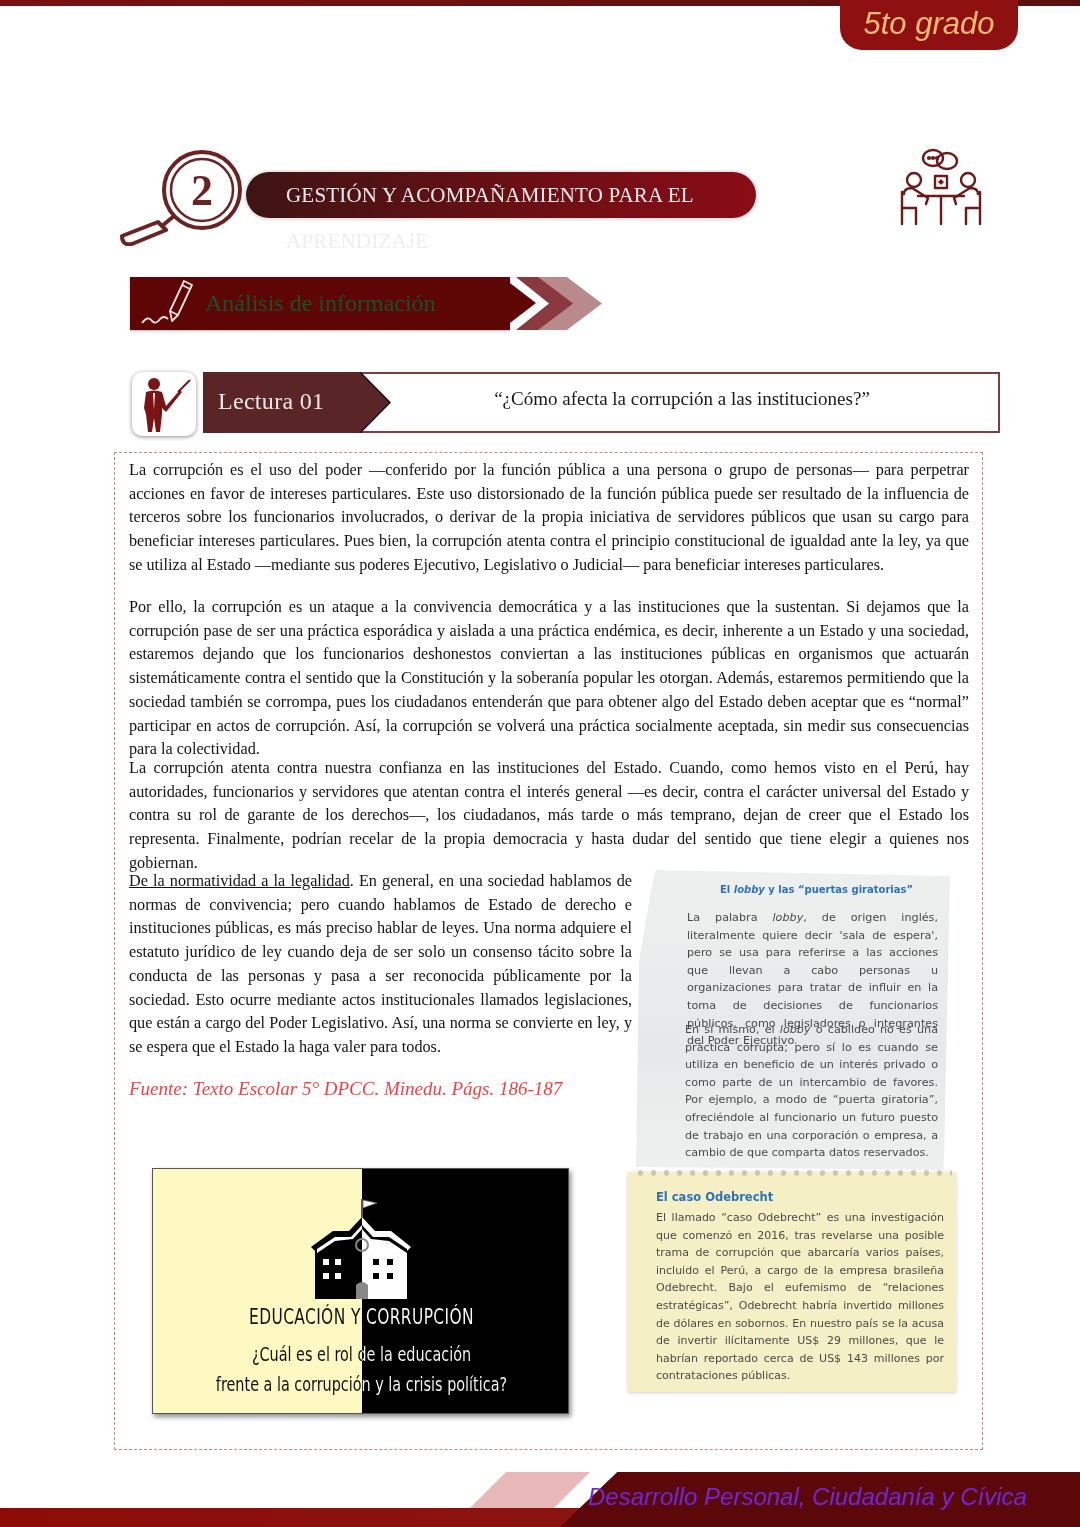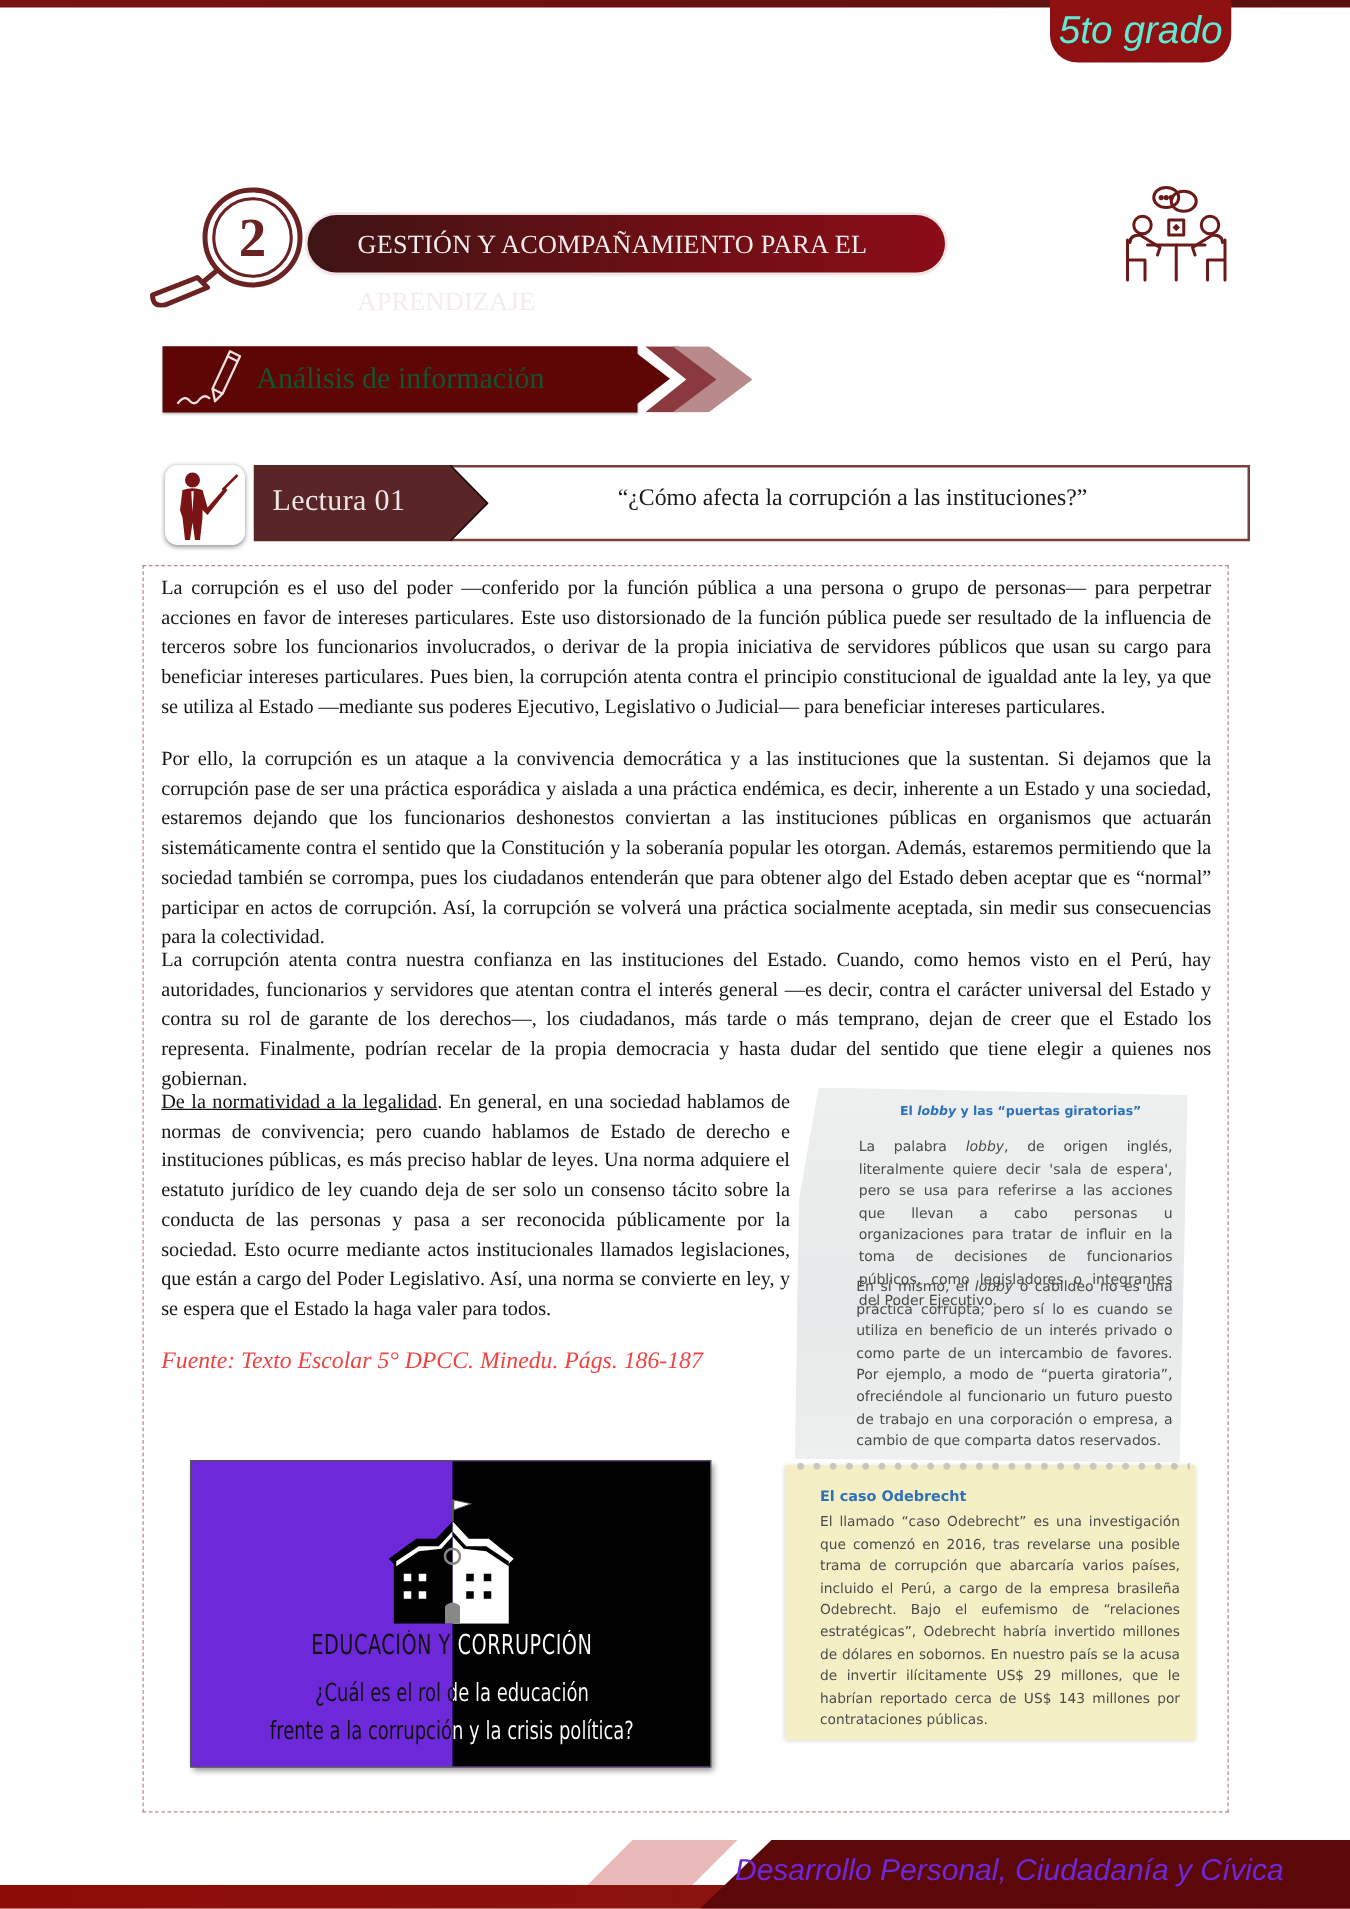--- a/index.html
+++ b/index.html
@@ -1,20 +1,20 @@
 <!DOCTYPE html>
 <html><head>
 <meta charset="utf-8">
 <style>
   * { box-sizing: border-box; margin: 0; padding: 0; }
   html, body { width: 1080px; height: 1527px; background: #ffffff; overflow: hidden; }
   body { position: relative; font-family: "Liberation Serif", "DejaVu Serif", serif; color: #1a1a1a; }
 
   .top-bar { position: absolute; left: 0; top: 0; width: 1080px; height: 6px; background: linear-gradient(90deg, #7a1212, #5a1010); }
-  .grade-tab { position: absolute; left: 840px; top: 0; width: 145px; height: 50px; background: #8e1010; border-radius: 0 0 22px 22px; color: #5eead4; font-family: "Liberation Sans", sans-serif; font-style: italic; font-size: 31px; text-align: center; line-height: 48px; }
+  .grade-tab { position: absolute; left: 840px; top: 0; width: 178px; height: 50px; background: #8e1010; border-radius: 0 0 22px 22px; color: #fdba74; font-family: "Liberation Sans", sans-serif; font-style: italic; font-size: 31px; text-align: center; line-height: 48px; }
 
   
   .section-header { position: absolute; left: 118px; top: 148px; width: 870px; height: 98px; }
   .magnifier { position: absolute; left: 0; top: 0; width: 128px; height: 98px; }
   .gestion-bar { position: absolute; left: 128px; top: 24px; width: 510px; height: 46px; border-radius: 23px; background: linear-gradient(90deg, #3e1414 0%, #6b0f14 55%, #8a0c17 100%); box-shadow: 0 0 0 2px #f1e4e4, 0 1px 3px rgba(0,0,0,0.3); color: #f3ecec; font-size: 21px; line-height: 46px; padding-left: 40px; letter-spacing: 0.2px; }
   .meeting-icon { position: absolute; left: 780px; top: 0; width: 86px; height: 80px; }
 
   
   .analisis { position: absolute; left: 130px; top: 277px; width: 452px; height: 53px; }
   .analisis .body { position: absolute; left: 0; top: 0; width: 380px; height: 53px; background: #5e0606; box-shadow: 0 1px 2px rgba(0,0,0,0.3); }
@@ -50,21 +50,21 @@
   .note-text { position: absolute; font-family: "DejaVu Sans", sans-serif; font-size: 11.2px; line-height: 17.6px; color: #4a4a4a; text-align: justify; }
   .ng1 { left: 687px; top: 909px; width: 251px; }
   .ng2 { left: 685px; top: 1021px; width: 253px; }
 
   .note-yellow { position: absolute; left: 628px; top: 1172px; width: 328px; height: 220px; background: #f5efc6; box-shadow: 0 1px 4px rgba(0,0,0,0.18); }
   .spiral { position: absolute; left: 634px; top: 1168px; width: 318px; height: 10px; background-image: radial-gradient(circle, #c9c7b6 2.5px, transparent 3px); background-size: 13px 10px; }
   .note-yellow-title { position: absolute; left: 656px; top: 1190px; font-family: "DejaVu Sans", sans-serif; font-weight: bold; font-size: 11.5px; color: #2d72b8; }
   .ny1 { left: 656px; top: 1209px; width: 288px; font-size: 11px; line-height: 17.6px; }
 
   
-  .poster { position: absolute; left: 152px; top: 1168px; width: 417px; height: 246px; border: 1px solid #555; box-shadow: 2px 3px 5px rgba(0,0,0,0.45); overflow: hidden; background: #6d28d9; }
+  .poster { position: absolute; left: 152px; top: 1168px; width: 417px; height: 246px; border: 1px solid #555; box-shadow: 2px 3px 5px rgba(0,0,0,0.45); overflow: hidden; background: #fef9c3; }
   .poster .dark { position: absolute; left: 209px; top: 0; width: 208px; height: 246px; background: #000; }
   .poster .school { position: absolute; left: 158px; top: 30px; width: 100px; height: 100px; }
   .poster .ptitle, .poster .pline { position: absolute; left: 0; width: 417px; text-align: center; font-family: "DejaVu Sans Condensed", "DejaVu Sans", sans-serif; white-space: nowrap; }
   .poster .ptitle { top: 135px; font-size: 22px; letter-spacing: 0.5px; transform: scaleX(0.78); }
   .poster .pline1 { top: 173px; font-size: 20px; transform: scaleX(0.8); }
   .poster .pline2 { top: 203px; font-size: 20px; transform: scaleX(0.8); }
   .split { background: linear-gradient(90deg, #111 0, #111 50.2%, #fff 50.2%, #fff 100%); -webkit-background-clip: text; background-clip: text; color: transparent; }
 
   
   .footer-band { position: absolute; left: 0; top: 1508px; width: 1080px; height: 19px; background: linear-gradient(90deg, #8e0c08 0%, #8a1410 60%, #6b0a0a 100%); }

